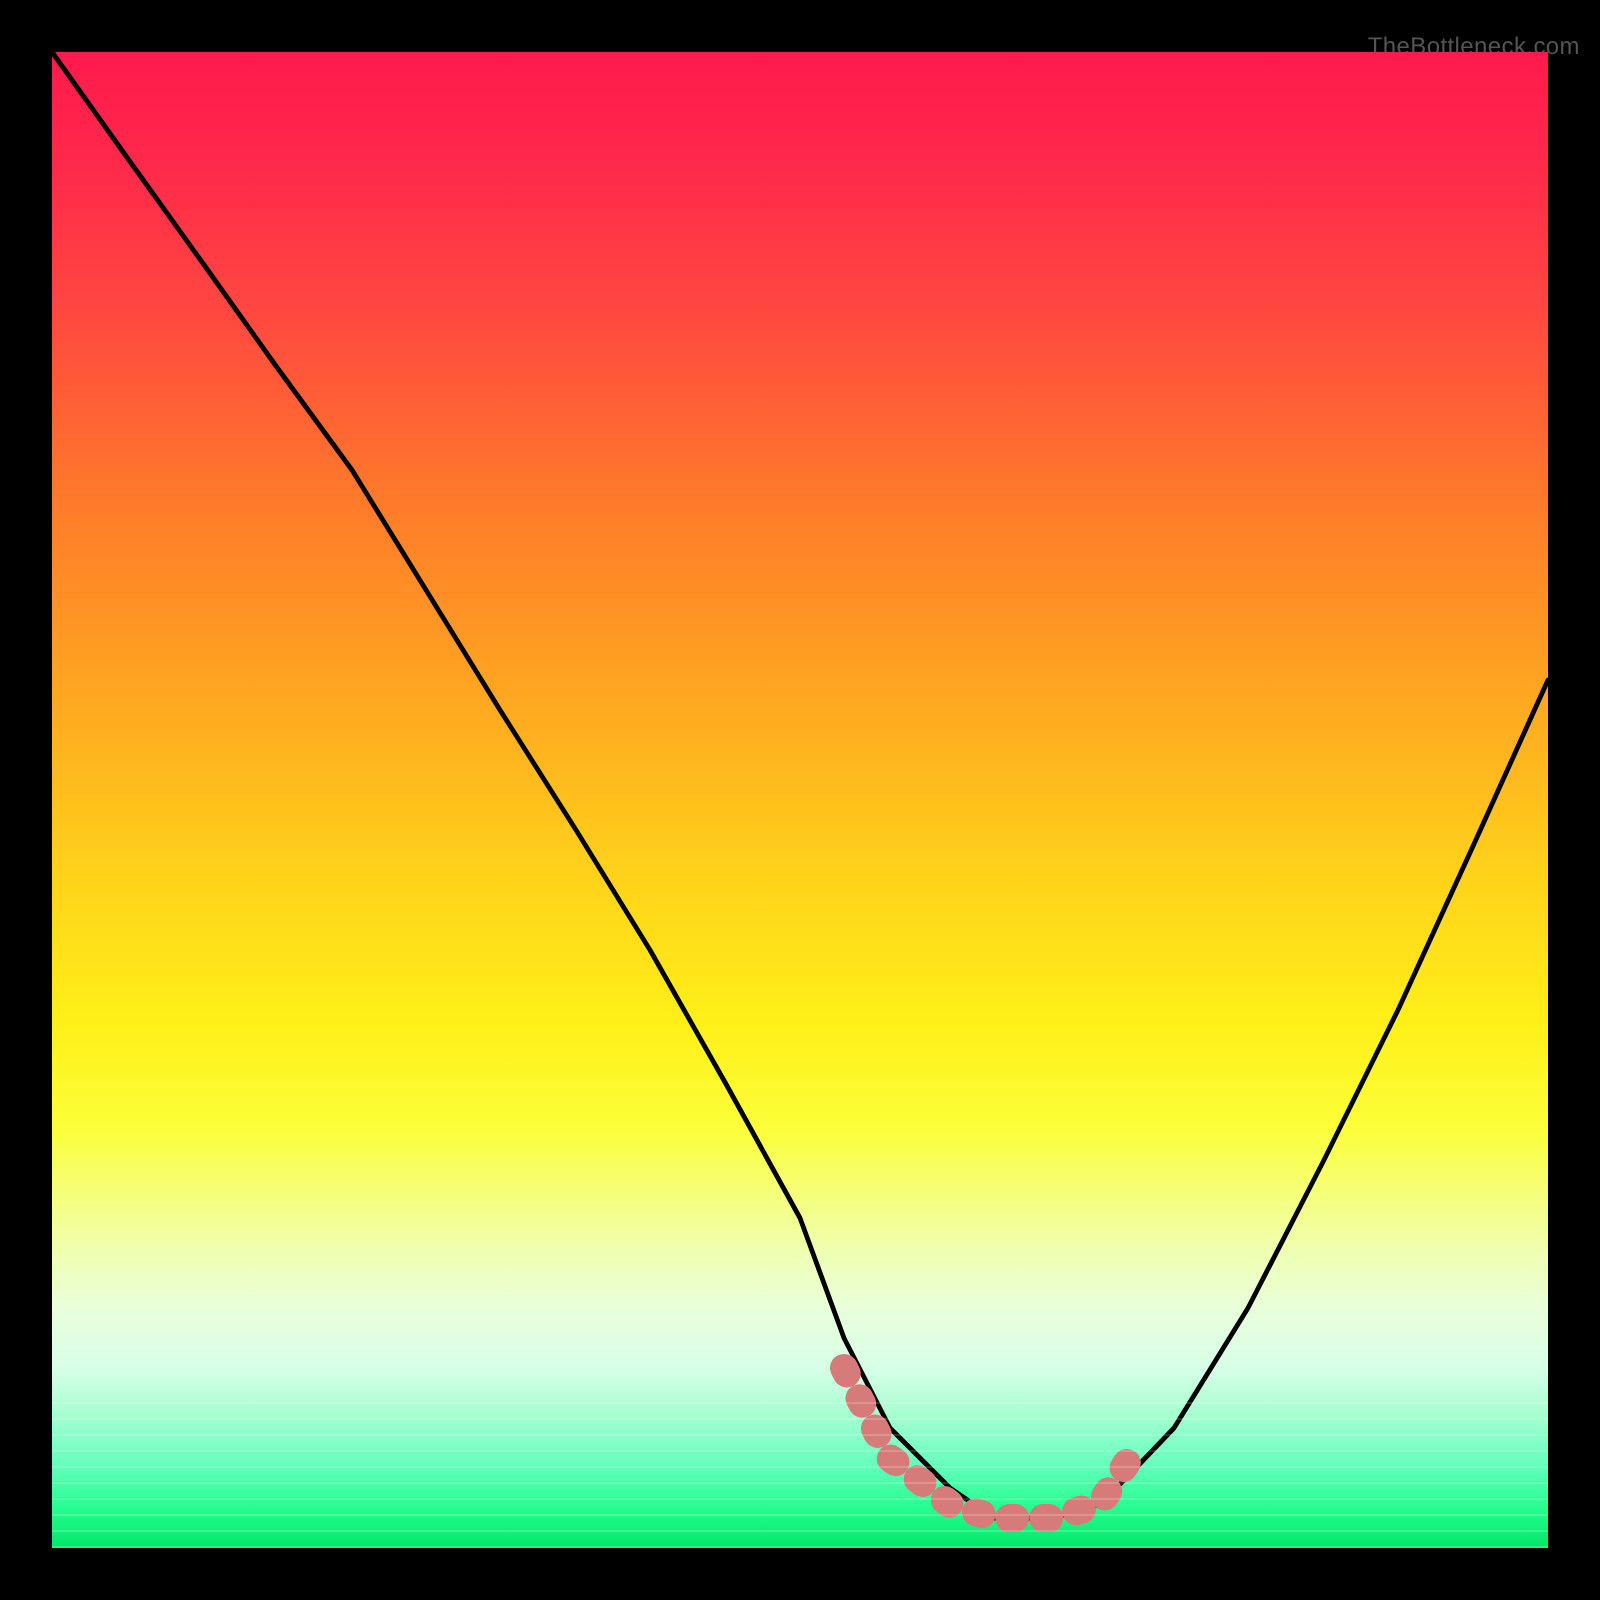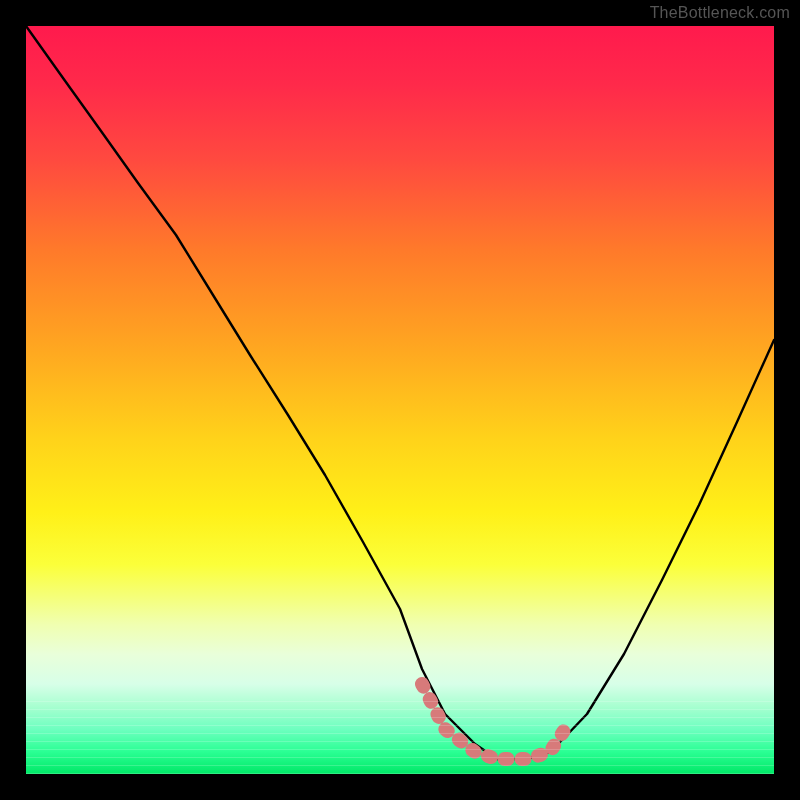--- a/index.html
+++ b/index.html
@@ -51,24 +51,24 @@
       to bottom,
       rgba(255,255,255,0.0) 0px,
       rgba(255,255,255,0.0) 7px,
       rgba(255,255,255,0.18) 7px,
       rgba(255,255,255,0.18) 8px
     );
     pointer-events: none;
   }
   .credit {
     position: absolute;
-    top: 4px;
+    top: 16px;
     right: 10px;
     color: #555;
-    font-size: 16px;
+    font-size: 12px;
     font-weight: 500;
     letter-spacing: 0.2px;
     user-select: none;
   }
   svg.curves {
     position: absolute;
     left: 0;
     top: 0;
     width: 748px;
     height: 748px;

